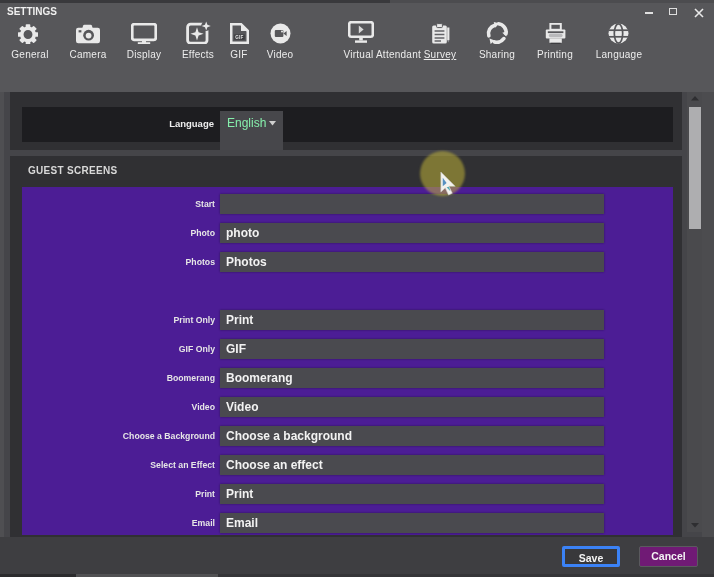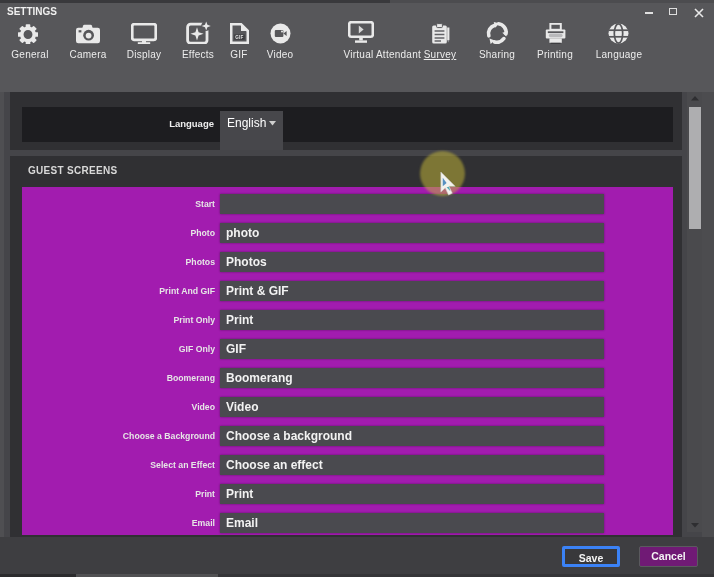--- a/index.html
+++ b/index.html
@@ -175,47 +175,43 @@
     </div>
     <div class="lb">Language</div>
   </div>
 
   <div class="abs" style="left:0;top:92px;width:714px;height:445px;background:#454549;"></div>
   <div class="abs" style="left:0;top:92px;width:4px;height:445px;background:#4f4f52;"></div>
 
   <div class="abs" style="left:10px;top:92px;width:672px;height:58px;background:#303033;">
     <div class="abs" style="left:12px;top:15px;width:651px;height:35px;background:#1d1d20;">
       <div class="abs" style="right:459px;top:11px;font-size:9.5px;font-weight:bold;color:#eee;">Language</div>
-      <div class="abs" style="left:198px;top:4px;width:63px;height:39px;background:#47474b;color:#ffffff;font-size:12px;line-height:25px;">
+      <div class="abs" style="left:198px;top:4px;width:63px;height:39px;background:#47474b;color:#86efac;font-size:12px;line-height:25px;">
         <span style="margin-left:7px;">English</span>
         <svg class="abs" style="right:7px;top:10px;" width="7" height="5" viewBox="0 0 7 5">
           <path d="M0,0 L7,0 L3.5,4.5 Z" fill="#cfcfcf"></path>
         </svg>
       </div>
     </div>
   </div>
 
   <div class="abs" style="left:10px;top:156px;width:672px;height:382px;background:#303033;">
     <div class="abs" style="left:18px;top:9px;font-size:10px;font-weight:bold;color:#d9d9d9;letter-spacing:0.3px;">GUEST SCREENS</div>
-    <div class="abs" style="left:12px;top:31px;width:651px;height:348px;background:#a21caf;" id="rows">
+    <div class="abs" style="left:12px;top:31px;width:651px;height:348px;background:#4c1d95;" id="rows">
       <div class="row" style="top:7px;">
         <div class="rlab">Start</div>
         <div class="rfield"></div>
       </div>
       <div class="row" style="top:36px;">
         <div class="rlab">Photo</div>
         <div class="rfield">photo</div>
       </div>
       <div class="row" style="top:65px;">
         <div class="rlab">Photos</div>
         <div class="rfield">Photos</div>
-      </div>
-      <div class="row" style="top:94px;">
-        <div class="rlab">Print And GIF</div>
-        <div class="rfield">Print &amp; GIF</div>
       </div>
       <div class="row" style="top:123px;">
         <div class="rlab">Print Only</div>
         <div class="rfield">Print</div>
       </div>
       <div class="row" style="top:152px;">
         <div class="rlab">GIF Only</div>
         <div class="rfield">GIF</div>
       </div>
       <div class="row" style="top:181px;">

